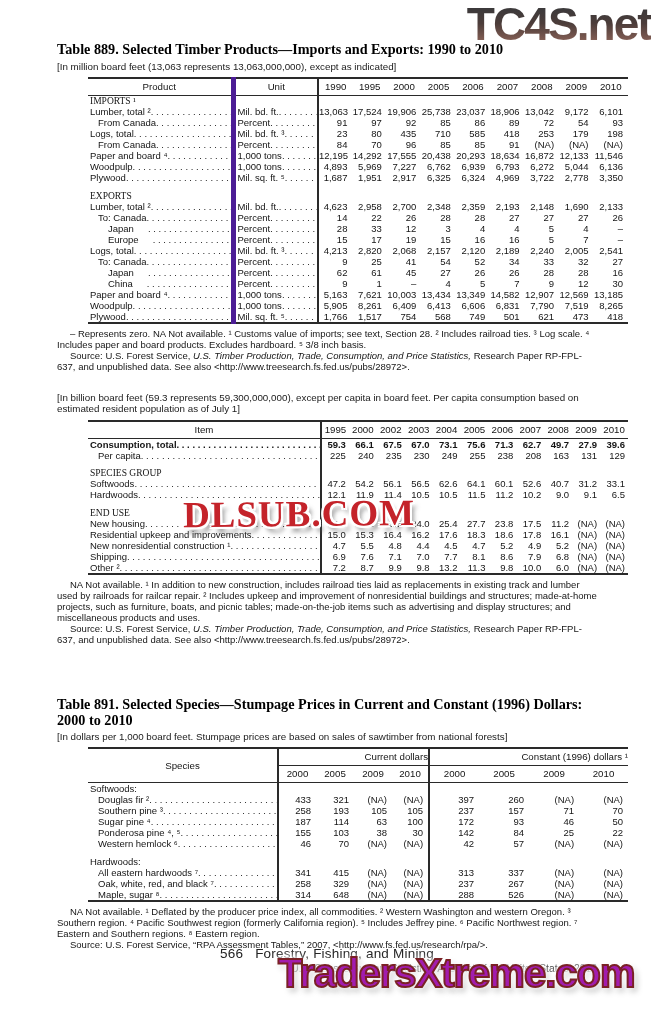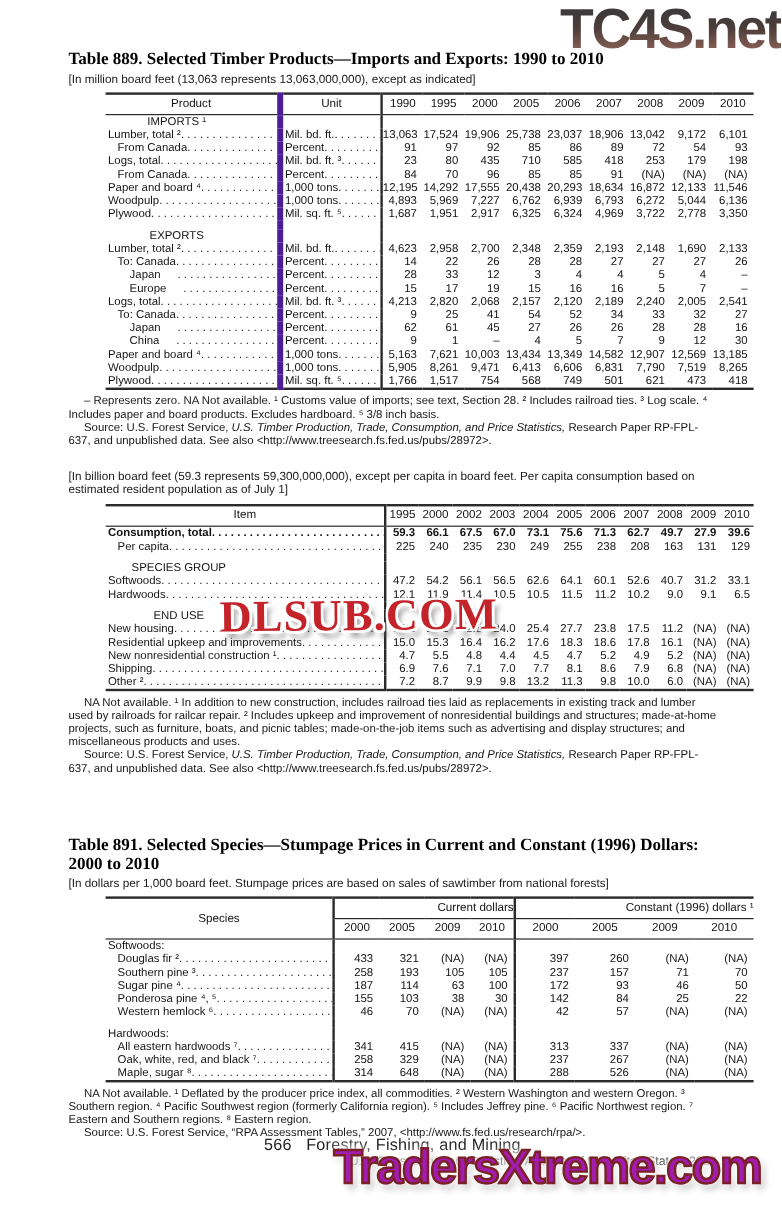--- a/index.html
+++ b/index.html
@@ -30,21 +30,21 @@
   .usep { border-left:5px solid #4c1d95; }
   .vsep { border-left:2px solid #2a2a2a; }
   .ghead { text-align:right; }
 
   .lbl { display:flex; overflow:hidden; white-space:nowrap; padding-left:2px; }
   .lbl .lt { flex:0 0 auto; }
   .ind1 { padding-left:10px; }
   .ind2 { padding-left:20px;gap:14px; }
   .dots { flex:1 1 auto; overflow:hidden; white-space:nowrap; }
   .dots::before { content:" . . . . . . . . . . . . . . . . . . . . . . . . . . . . . . . . . . . . . . . . . . . . . . . . . . . . ."; }
-  tr.section td .lbl { display:block; text-align:center; }
+  tr.section td .lbl { display:block; text-align:left;font-family:Liberation Serif, serif; }
   .t889 tr.section td.c-lbl .lbl { padding-right:26px; }
   .t890 tr.section td.c-lbl .lbl { padding-right:112px; }
 
   .notes { margin-top:4px; font-size:9.5px; line-height:11px; color:#161616; }
   .notes p { margin:0; text-indent:13px; }
   .notes em { font-style:italic; }
 
   .pfoot { position:absolute; left:57px; width:540px; top:946px; height:40px;text-align:center; }
   .pfoot-left { font-size:13.5px; color:#222; letter-spacing:0.2px; }
   .pfoot-left .pgnum { margin-right:12px; }
@@ -526,21 +526,21 @@
                 </div>
               </td>
               <td class="c-unit usep">
                 <div class="lbl">
                   <span class="lt">1,000 tons</span>
                   <span class="dots"></span>
                 </div>
               </td>
               <td class="c-val vsep">5,905</td>
               <td class="c-val">8,261</td>
-              <td class="c-val">9,471</td>
+              <td class="c-val">6,409</td>
               <td class="c-val">6,413</td>
               <td class="c-val">6,606</td>
               <td class="c-val">6,831</td>
               <td class="c-val">7,790</td>
               <td class="c-val">7,519</td>
               <td class="c-val">8,265</td>
             </tr>
             <tr class="data">
               <td class="c-lbl">
                 <div class="lbl">

